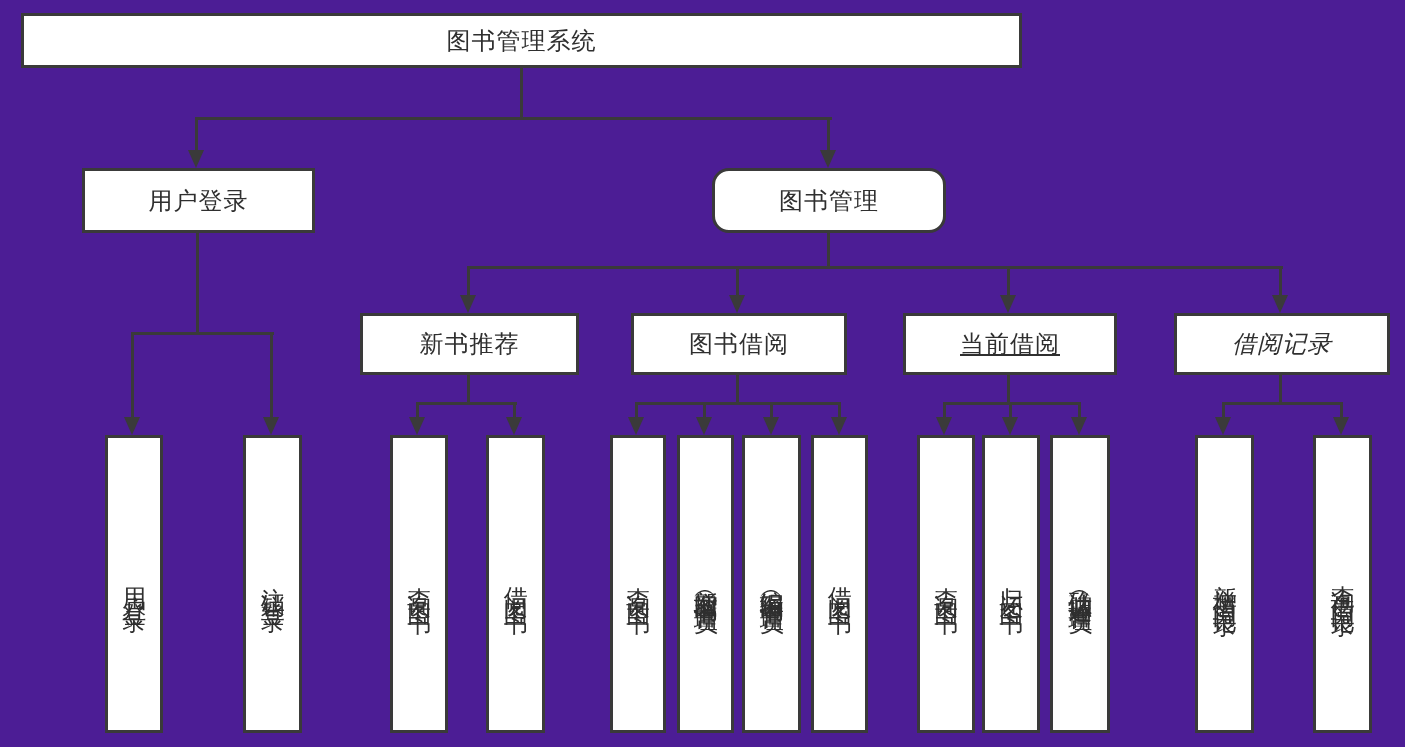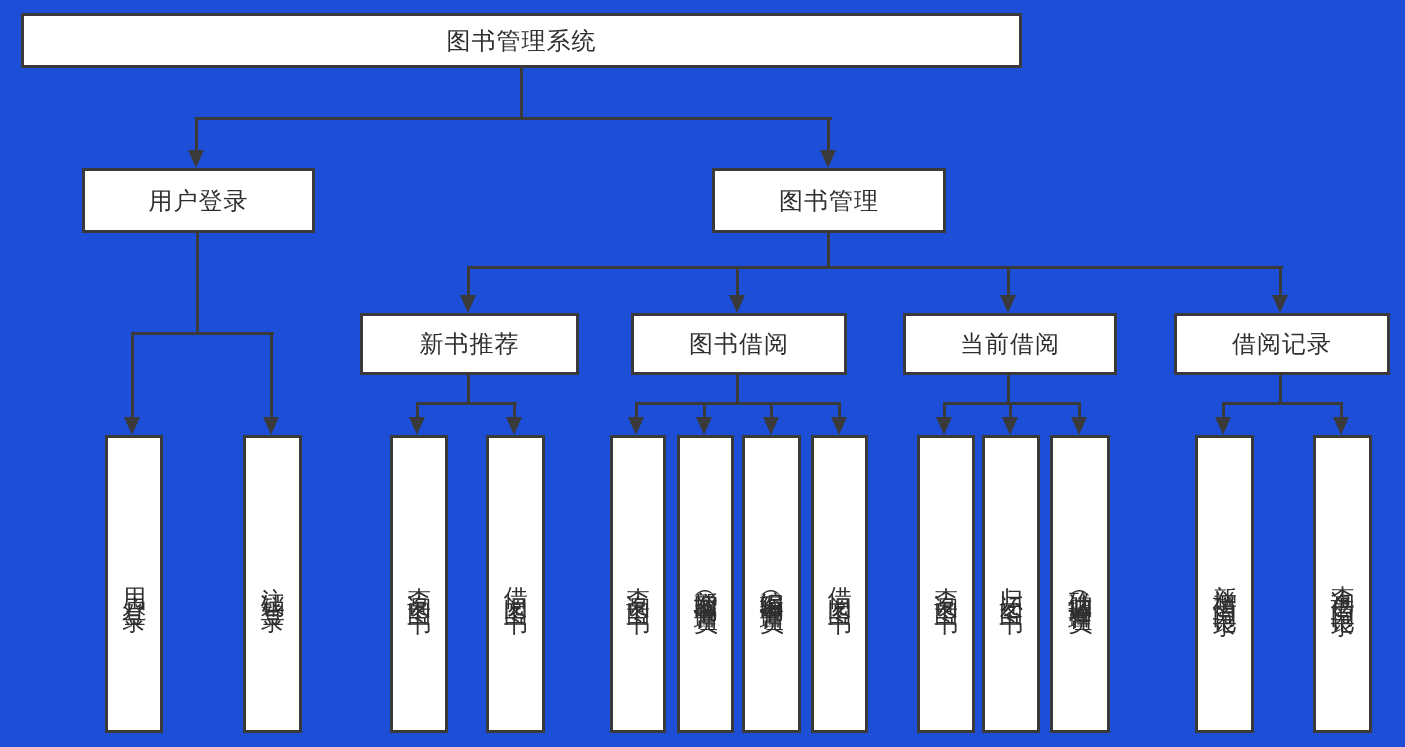--- a/index.html
+++ b/index.html
@@ -1,17 +1,17 @@
 <!DOCTYPE html>
 <html><head>
 <meta charset="utf-8">
 <style>
   html,body{margin:0;padding:0;background:#fff;}
   #canvas{
-    position:relative;width:1405px;height:747px;background:#1d4ed8;overflow:hidden;
+    position:relative;width:1405px;height:747px;background:#4c1d95;overflow:hidden;
     font-family:"Liberation Sans", sans-serif;color:#2f2f2f;
   }
   .hbox{
     position:absolute;box-sizing:border-box;background:#ffffff;
     border:3px solid #3a3a3a;display:flex;align-items:center;justify-content:center;
     font-size:24px;letter-spacing:1px;white-space:nowrap;z-index:2;
   }
   .vbox{
     position:absolute;box-sizing:border-box;background:#ffffff;
     border:3px solid #3a3a3a;display:flex;align-items:center;justify-content:center;
@@ -34,26 +34,26 @@
   }
 </style>
 </head>
 <body>
 
 <div id="canvas">
 
   <div class="hbox" style="left:21px;top:13px;width:1001px;height:55px;">图书管理系统</div>
 
   <div class="hbox" style="left:82px;top:168px;width:233px;height:65px;">用户登录</div>
-  <div class="hbox" style="left:712px;top:168px;width:234px;height:65px;">图书管理</div>
+  <div class="hbox" style="left:712px;top:168px;width:234px;height:65px;border-radius:17px;">图书管理</div>
 
   <div class="hbox" style="left:631px;top:313px;width:216px;height:62px;">图书借阅</div>
   <div class="hbox" style="left:360px;top:313px;width:219px;height:62px;">新书推荐</div>
-  <div class="hbox" style="left:903px;top:313px;width:214px;height:62px;">当前借阅</div>
-  <div class="hbox" style="left:1174px;top:313px;width:216px;height:62px;">借阅记录</div>
+  <div class="hbox" style="left:903px;top:313px;width:214px;height:62px;text-decoration:underline;">当前借阅</div>
+  <div class="hbox" style="left:1174px;top:313px;width:216px;height:62px;font-style:italic;">借阅记录</div>
 
   <div class="vbox sp-s" style="left:105px;width:58px;">用户登录</div>
   <div class="vbox sp-s" style="left:243px;width:59px;">注销登录</div>
 
   <div class="vbox sp-s" style="left:390px;width:58px;">查询图书</div>
   <div class="vbox sp-s" style="left:486px;width:59px;">借阅图书</div>
 
   <div class="vbox sp-s" style="left:610px;width:56px;">查询图书</div>
   <div class="vbox sp-l" style="left:677px;width:57px;">新增图书（管理员）</div>
   <div class="vbox sp-l" style="left:742px;width:59px;">编辑图书（管理员）</div>

